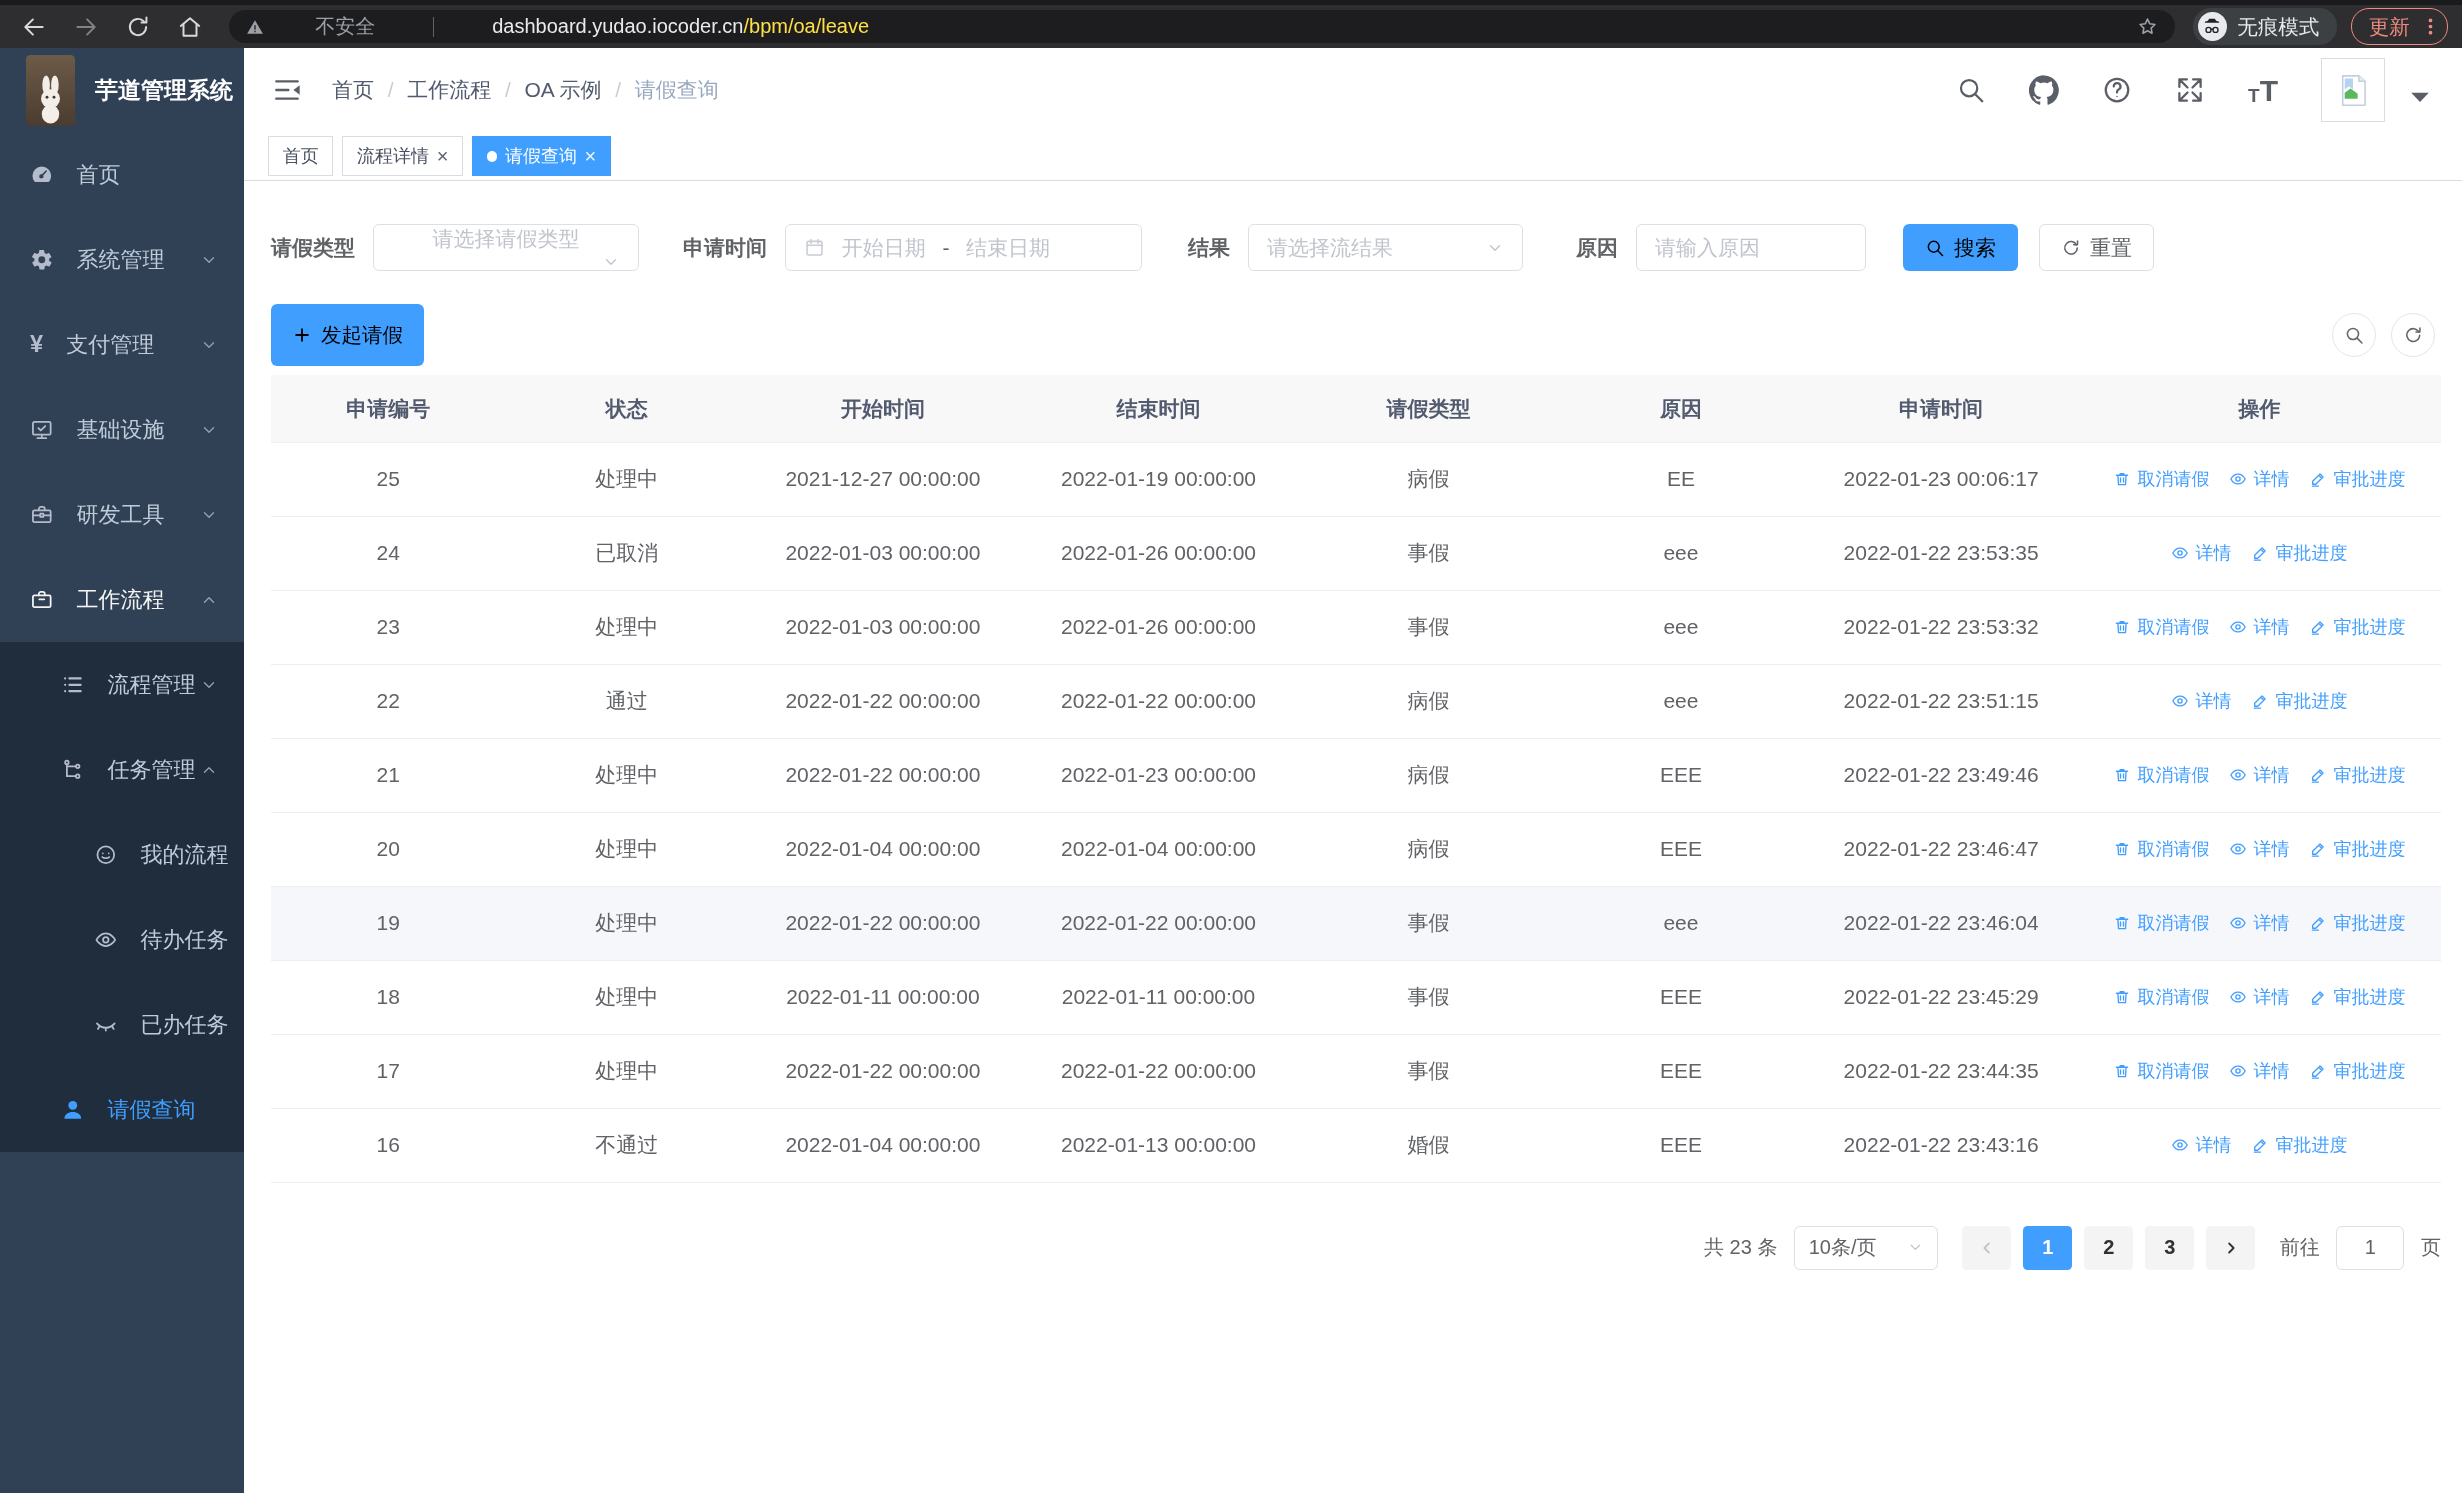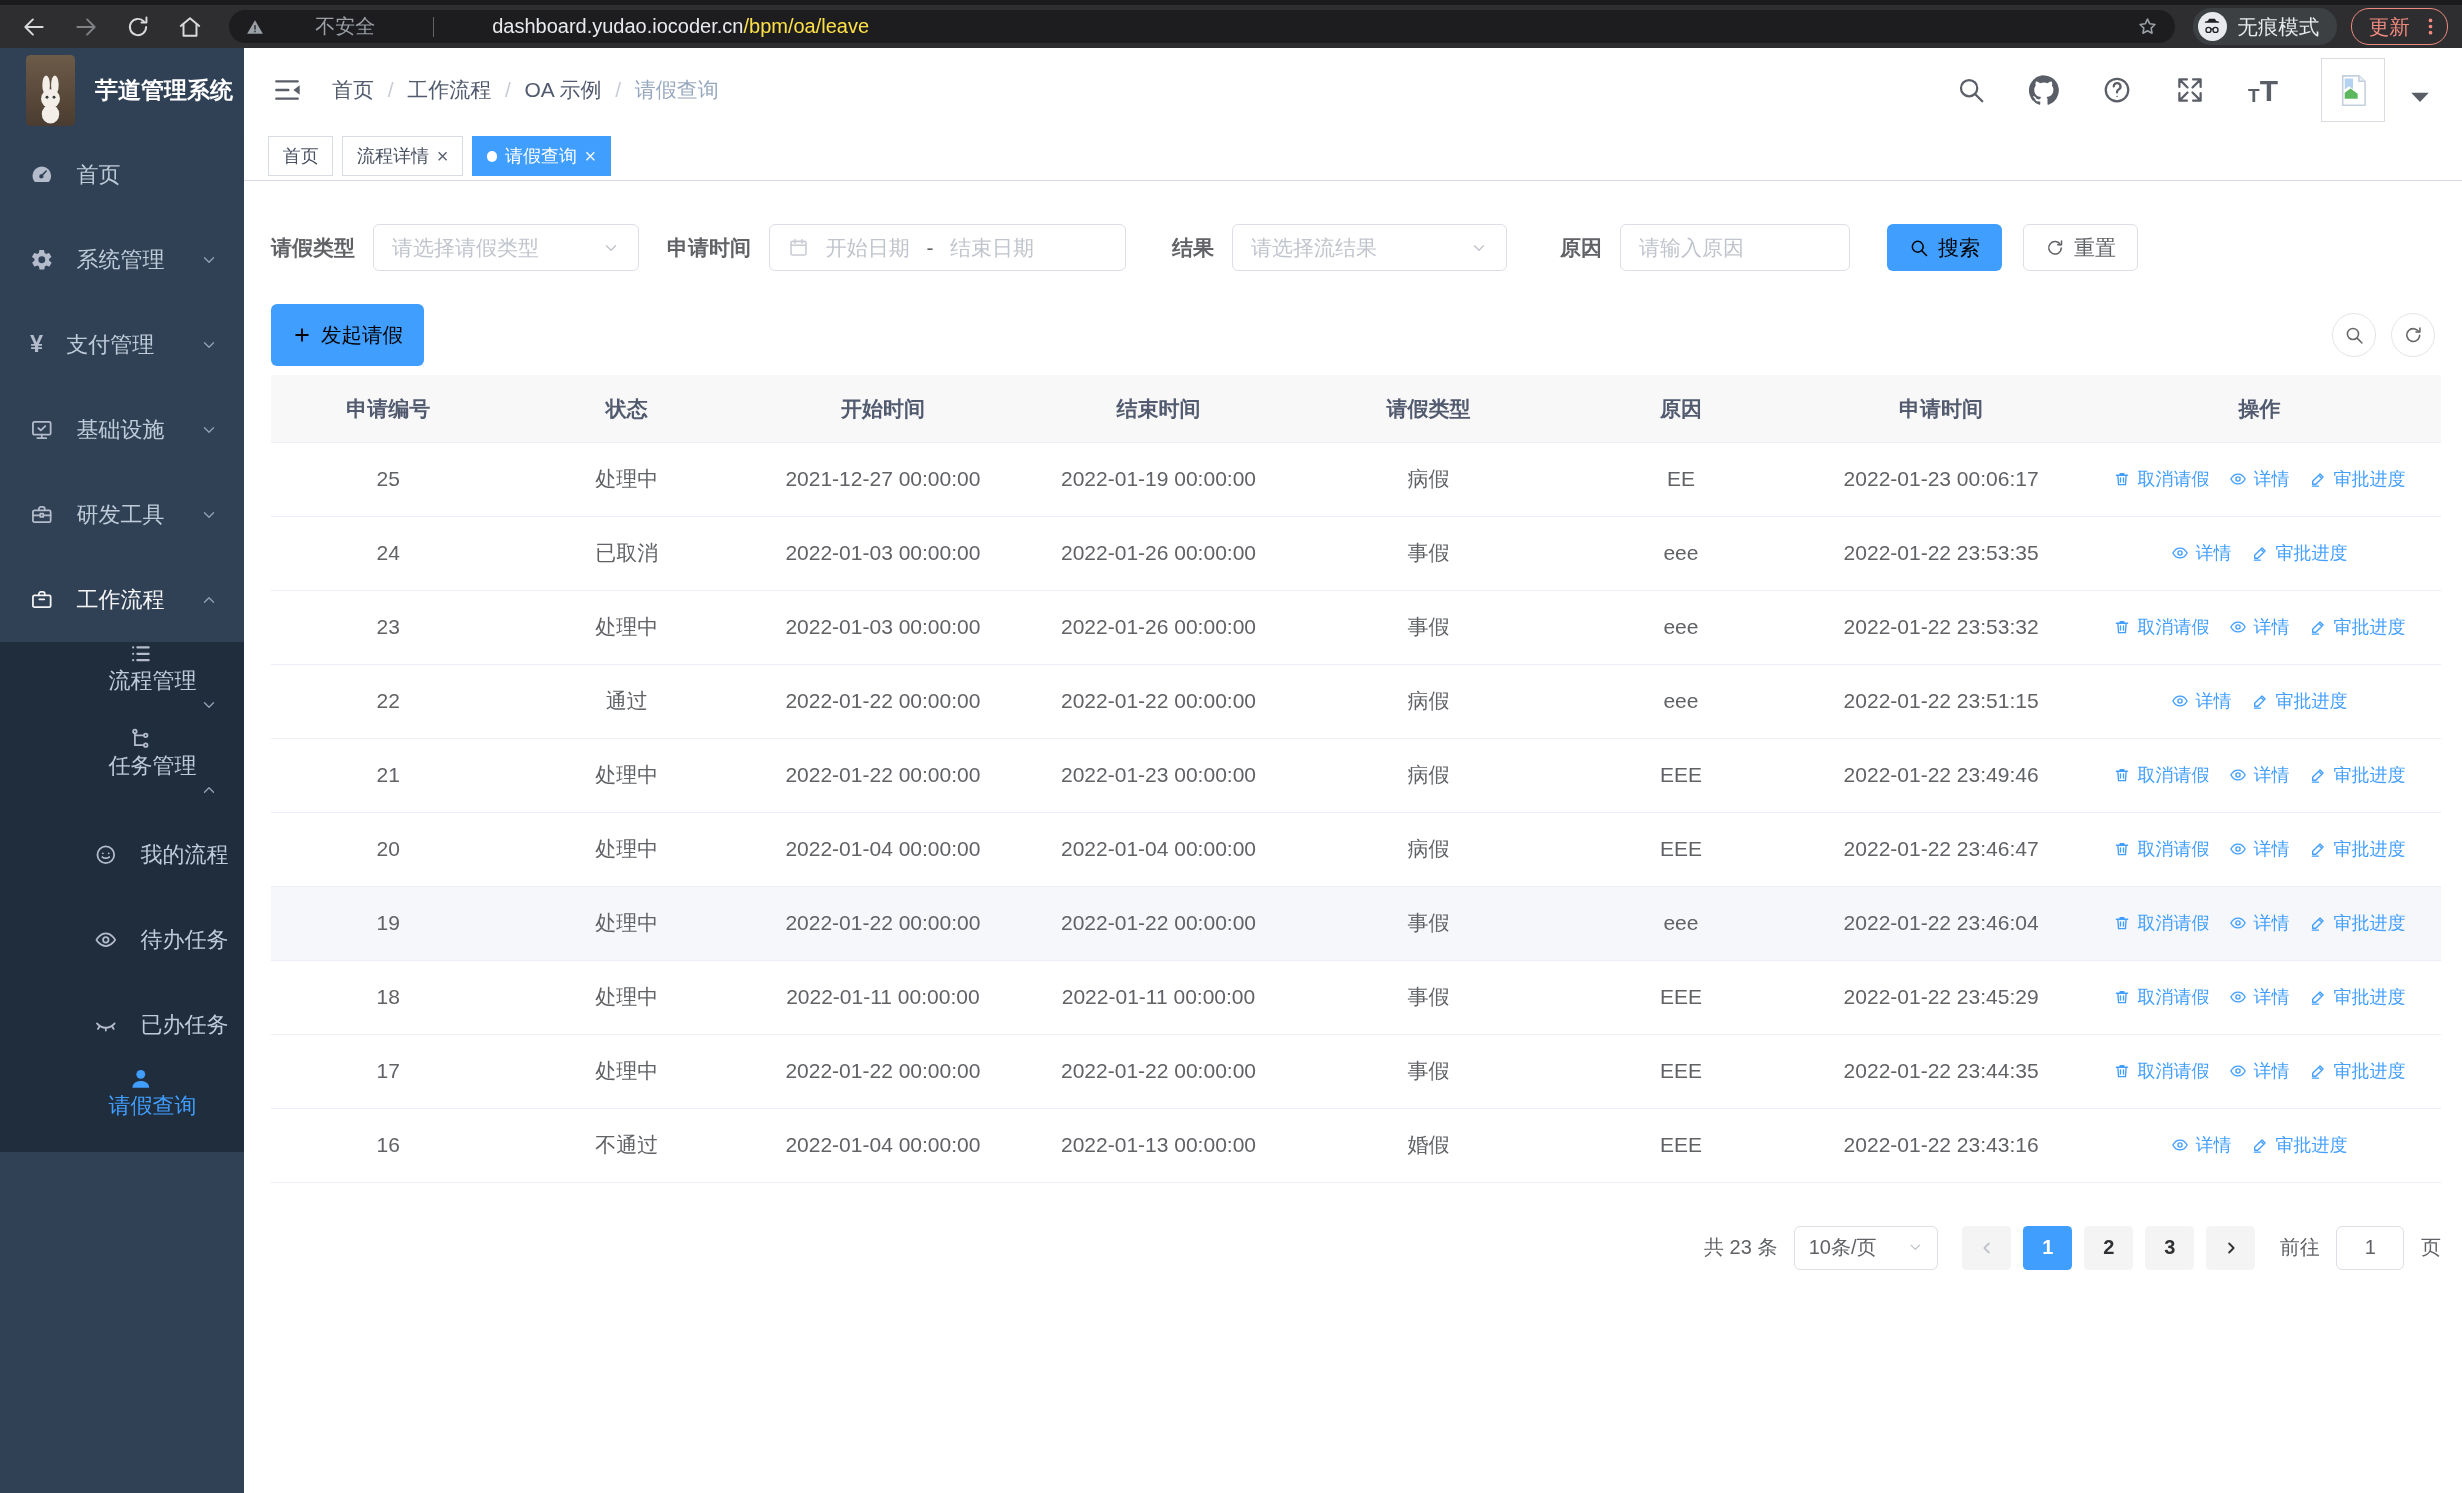--- a/index.html
+++ b/index.html
@@ -29,21 +29,21 @@
   
   .app { display:flex; height:1445px; }
   .sidebar { width:244px; flex-shrink:0; background:#304156; color:#bfcbd9; }
   .logo { height:84px; display:flex; align-items:center; gap:20px; padding-left:26px; }
   .logo-img { width:49px; height:71px; border-radius:4.6px; background:linear-gradient(#6d5b49,#4a3c30); display:flex; align-items:flex-end; justify-content:center; overflow:hidden; }
   .logo-title { color:#fff; font-size:23px; font-weight:bold; white-space:nowrap; }
   .menu-item { height:85px; display:flex; align-items:center; font-size:22px; cursor:pointer; white-space:nowrap; }
   .menu-item .mi-icon { font-size:23.6px; margin-right:23px; color:#b4bccc; }
   .menu-item .chev { margin-left:auto; margin-right:26px; font-size:18px; color:#93a0b1; }
   .lvl1 { padding-left:30px; }
-  .lvl2 { padding-left:61px;flex-direction:column; }
+  .lvl2 { padding-left:61px; }
   .lvl3 { padding-left:94px; }
   .menu-item.sub { background:#1f2d3d; }
   .menu-item.bright, .menu-item.bright .mi-icon { color:#f4f4f5; }
   .menu-item.active, .menu-item.active .mi-icon { color:#409eff; }
 
   .main { flex:1; display:flex; flex-direction:column; min-width:0; }
   .topbar { height:84px; display:flex; align-items:center; padding:0 27px; background:#fff; }
   .collapse { font-size:32px; color:#5a5e66; margin-right:29px; }
   .breadcrumb { display:flex; align-items:center; gap:13.7px; font-size:21px; color:#515a6e; }
   .crumb.last { color:#97a8be; }
@@ -61,21 +61,21 @@
   .tab .tab-close { font-size:20px; line-height:1; opacity:.9; }
   .tab.active { background:#409eff; border-color:#409eff; color:#fff; }
 
   .content { flex:1; padding:43px 21px 0 27px; background:#fff; }
 
   
   .filters { display:flex; align-items:center; font-size:21px; color:#606266; }
   .f-label { font-weight:600; margin-right:18px; white-space:nowrap; }
   .input { height:47px; border:0.8px solid #dcdfe6; border-radius:6px; background:#fff; display:flex; align-items:center; padding:0 18px; font-size:21px; color:#c0c4cc; }
   .input .caret { margin-left:auto; color:#c0c4cc; font-size:18px; }
-  .sel1 { width:266px; margin-right:28px; }
+  .sel1 { width:266px; margin-right:44px;flex-direction:column; }
   .dateinput { width:357px; margin-right:46px; gap:16.7px; }
   .dateinput .cal { color:#c9ccd4; font-size:21px; }
   .dateinput .rs { color:#606266; }
   .sel2 { width:275px; margin-right:53px; }
   .reason { width:230px; }
   .btn { height:47px; border-radius:6px; border:0.8px solid transparent; display:inline-flex; align-items:center; justify-content:center; gap:9px; font-size:21px; cursor:pointer; padding:0 21px; white-space:nowrap; }
   .btn .ic { font-size:20px; }
   .btn.primary { background:#409eff; color:#000000;justify-content:flex-end; }
   .btn.plain { background:#fff; border-color:#dcdfe6; color:#606266; }
   .btn-search { margin-left:37px; }

